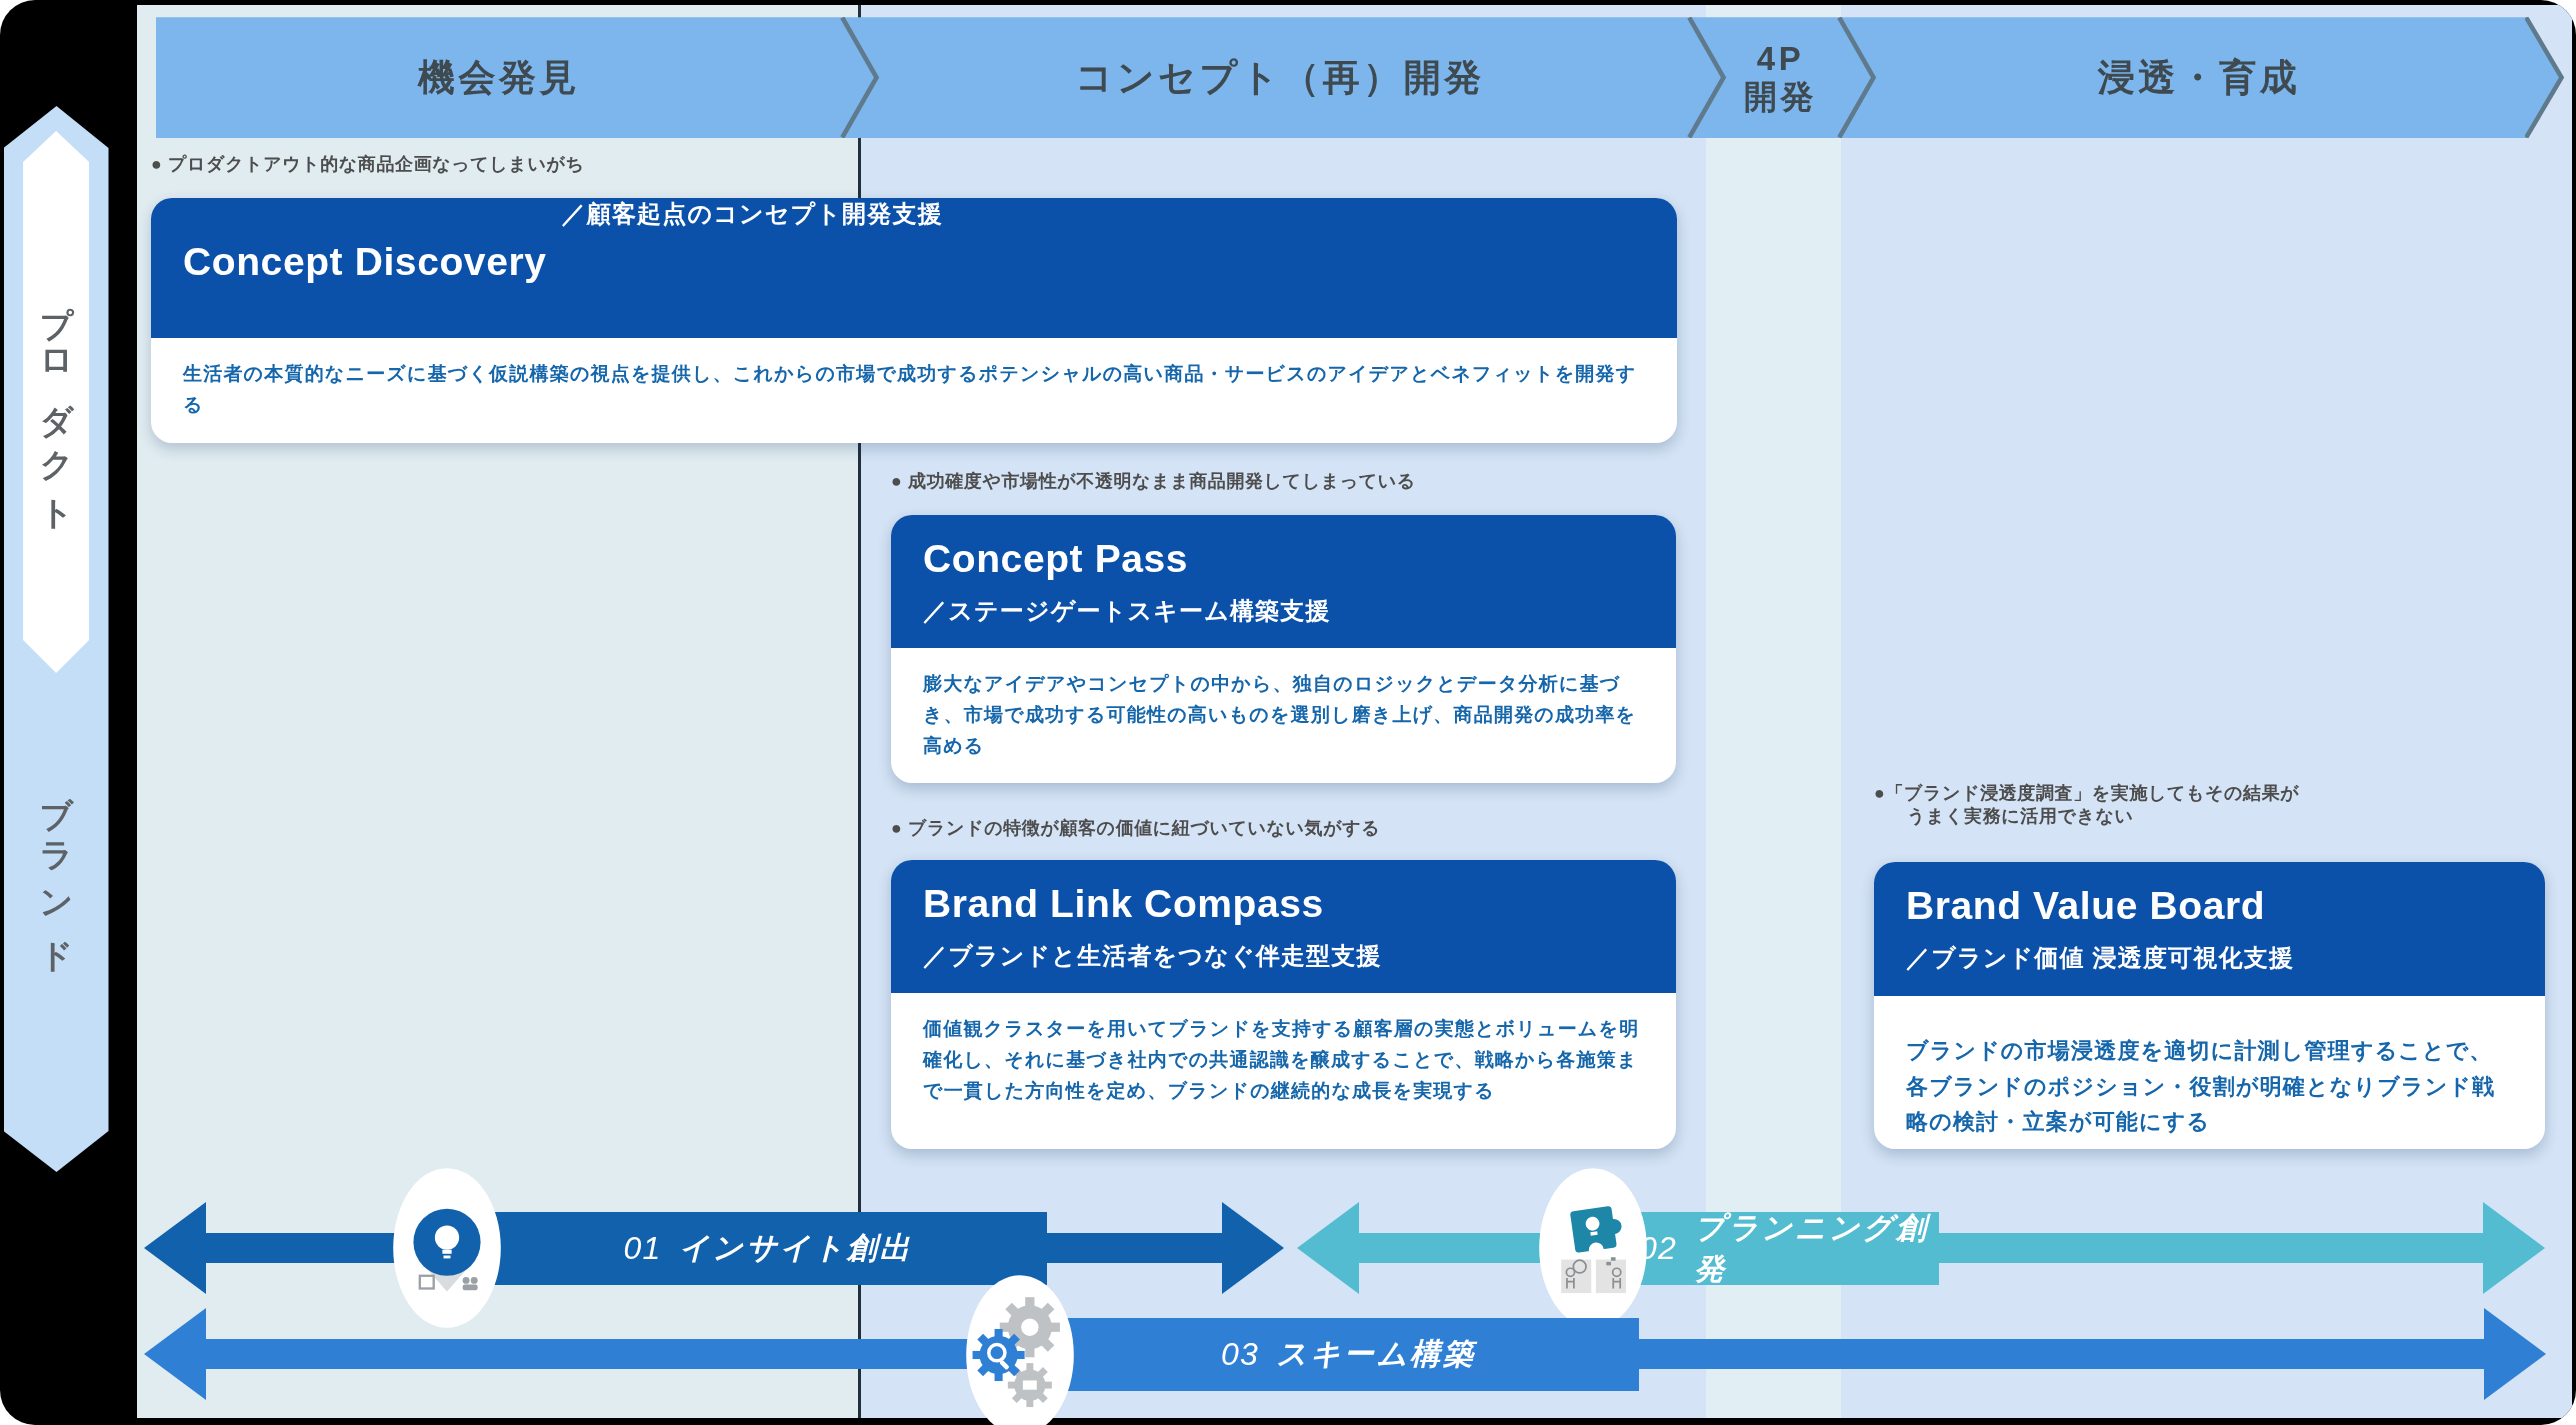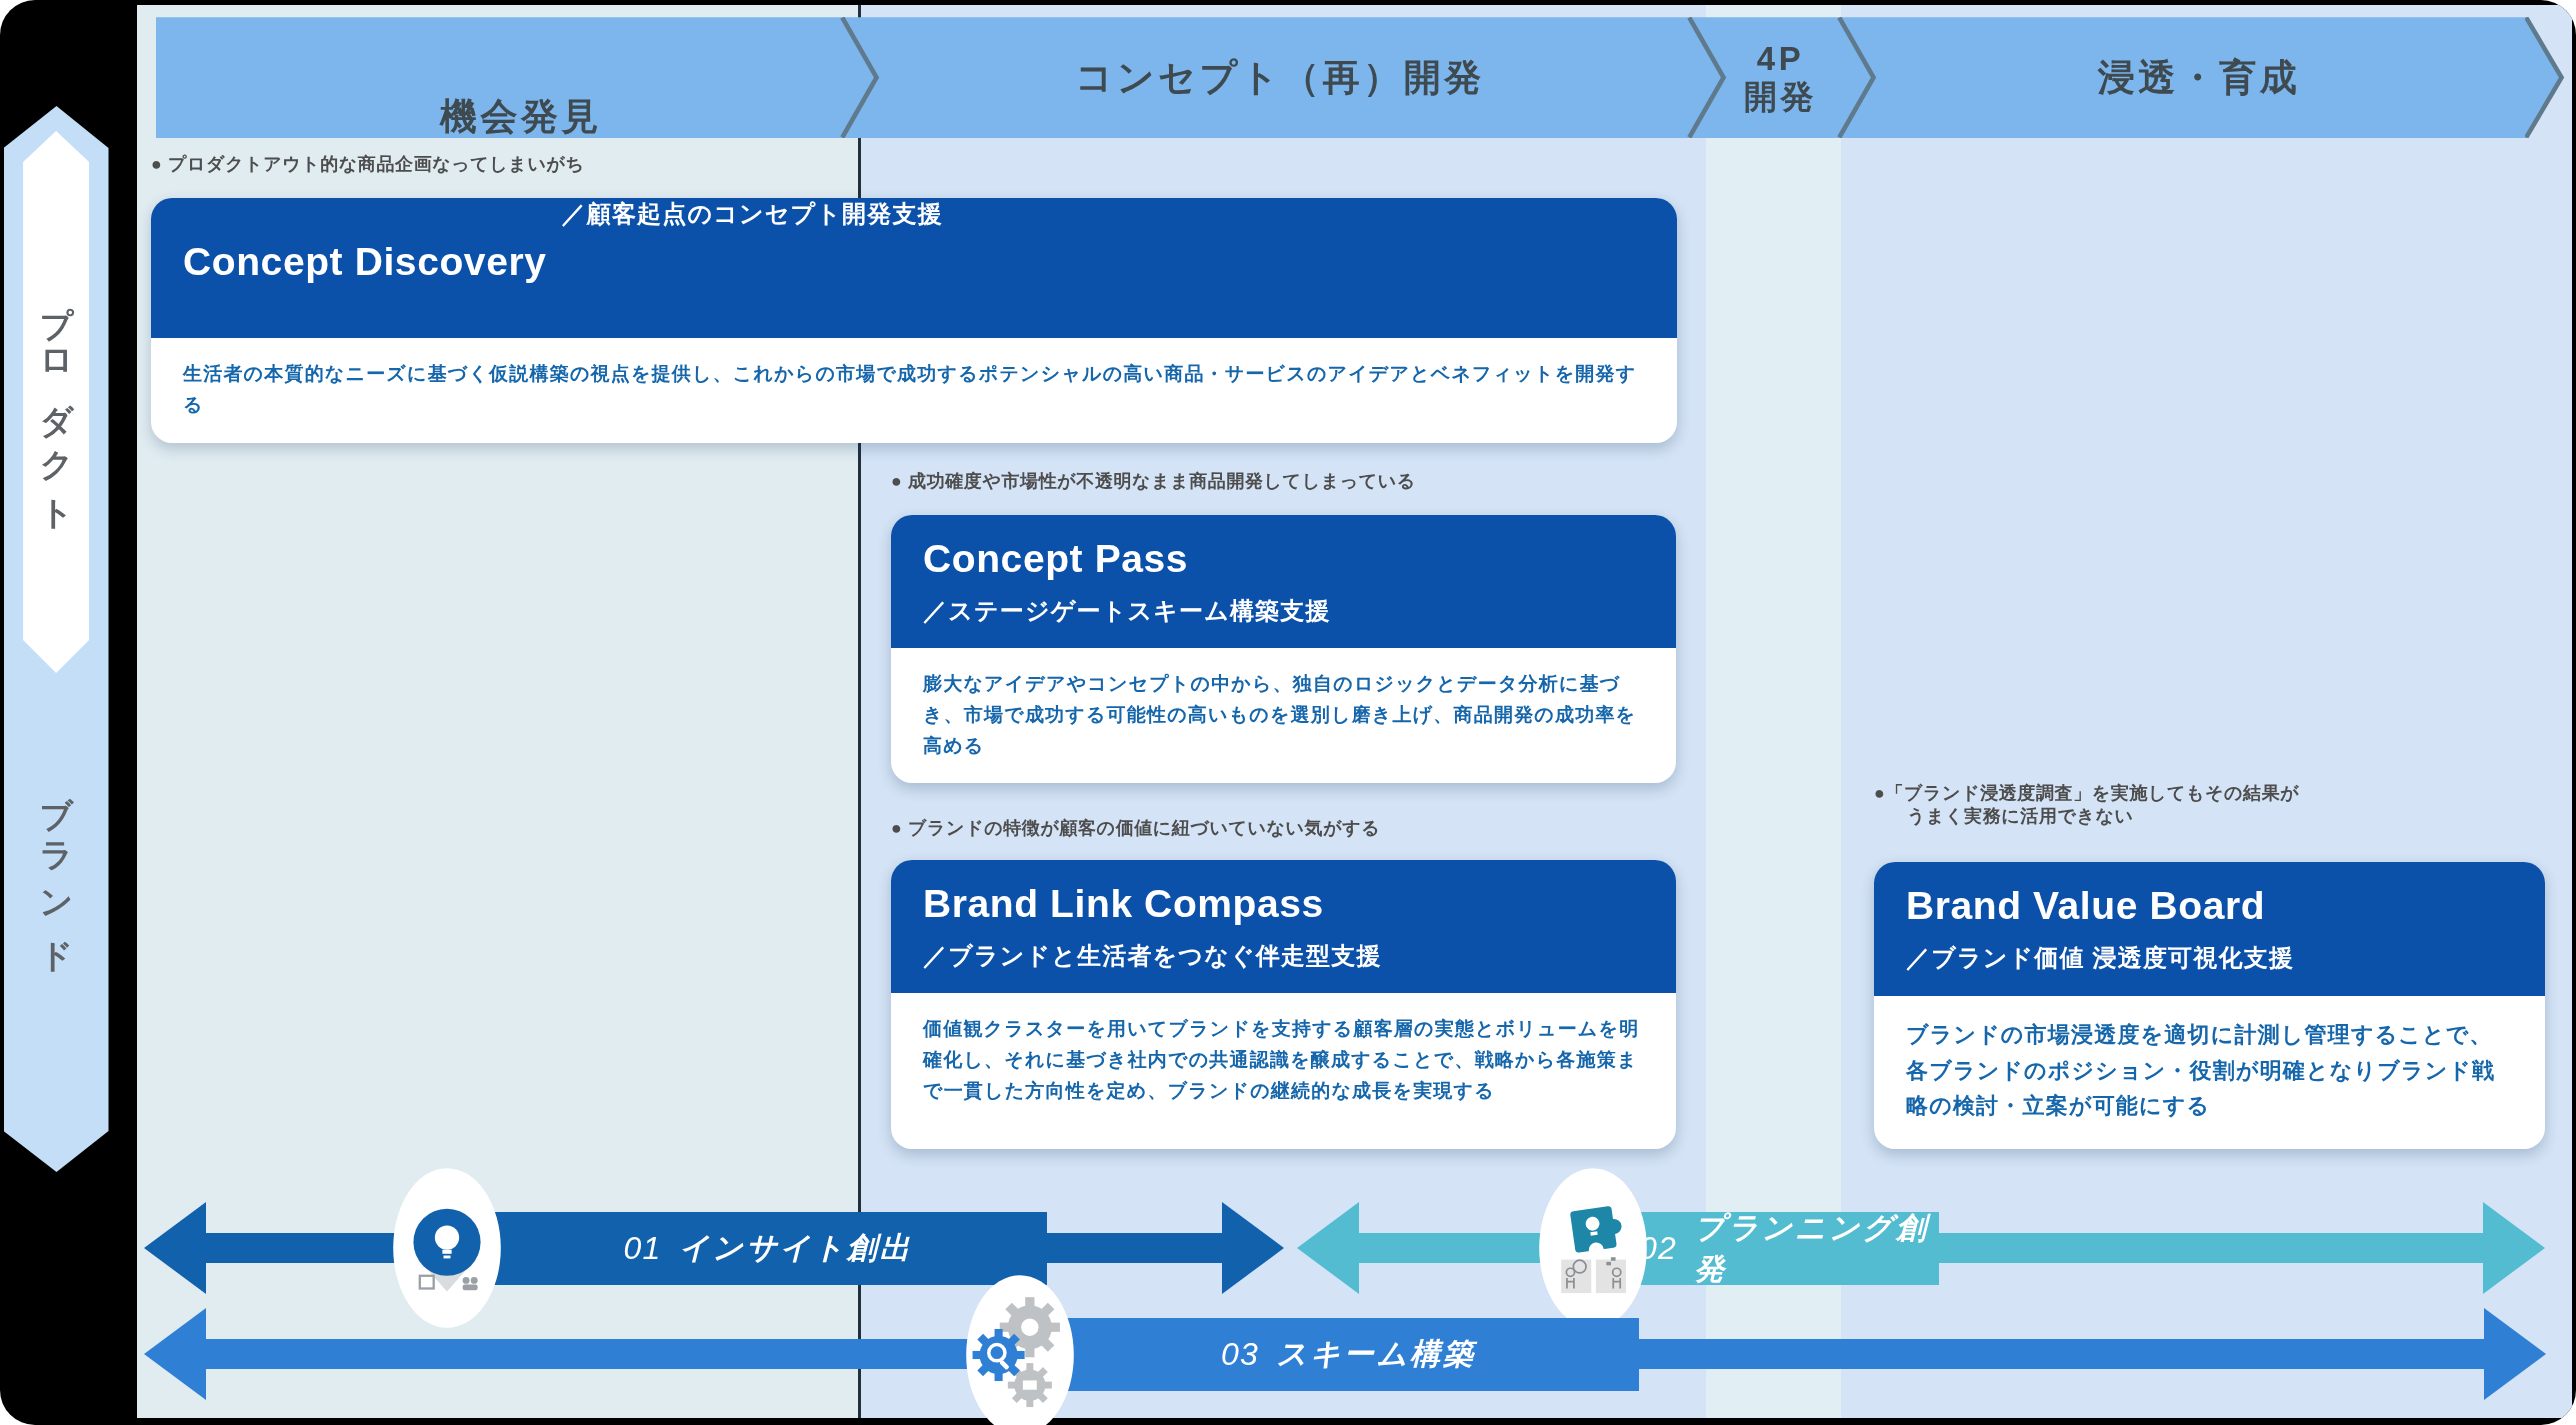--- a/index.html
+++ b/index.html
@@ -12,21 +12,21 @@
   .col3{left:1706px;width:135px;background:#e1eff5;}
   .col4{left:1841px;width:731px;background:#d4e3f5;}
   .divider{position:absolute;left:858px;top:4.6px;width:2.9px;height:1413px;background:#22303c;}
   
   .band{position:absolute;left:156px;top:17.3px;width:2406px;height:121px;background:#7cb6ec;
         clip-path:polygon(0 0,2371px 0,2406px 61px,2371px 121px,0 121px);}
   .chev{position:absolute;top:17.3px;width:40px;height:121px;}
   .phase{position:absolute;top:17.3px;height:121px;display:flex;flex-direction:column;align-items:center;justify-content:center;
          color:#3e4950;font-weight:bold;font-size:37px;letter-spacing:3.5px;line-height:1.15;}
   .phase span:empty{display:none;}
-  .p1{left:290px;width:462px;justify-content:flex-end;}
+  .p1{left:268px;width:462px;}
   .p2{left:1049px;width:462px;}
   .p3{left:1720px;width:121px;font-size:33px;}
   .p4{left:1968px;width:462px;}
   
   .banner{position:absolute;left:3.5px;top:106px;width:105px;height:1066px;background:#c5def8;
           clip-path:polygon(53px 0,105px 42px,105px 1025px,53px 1066px,0 1025px,0 42px);}
   .banner-inner{position:absolute;left:19.6px;top:25px;width:66px;height:542px;background:#ffffff;
           clip-path:polygon(33px 0,66px 31px,66px 509px,33px 542px,0 509px,0 31px);
           display:flex;align-items:center;justify-content:center;}
   .vtext{writing-mode:vertical-rl;text-orientation:upright;font-weight:bold;color:#5d6266;
@@ -50,21 +50,21 @@
   .ctitle{font-weight:bold;font-size:39px;letter-spacing:0.6px;}
   .csub{font-weight:bold;font-size:24px;letter-spacing:1.2px;}
   .card-body{padding:21px 32px 0 32px;color:#1566ab;font-weight:bold;font-size:19px;line-height:1.62;letter-spacing:1.2px;}
   .card1{left:151px;top:198px;width:1526px;height:245px;}
   .card2{left:891px;top:515px;width:785px;height:268px;}
   .card2 .head-col{height:133px;}
   .card3{left:891px;top:860px;width:785px;height:289px;}
   .card3 .head-col{height:133px;}
   .card4{left:1874px;top:862px;width:671px;height:287px;}
   .card4 .head-col{height:134px;}
-  .card4 .card-body{font-size:22px;}
+  .card4 .card-body{font-size:22px;margin-top:16px;}
   
   .shaft{position:absolute;height:30px;}
   .ahead{position:absolute;width:62px;height:92px;}
   .ahead.left{clip-path:polygon(100% 0,0 50%,100% 100%);}
   .ahead.right{clip-path:polygon(0 0,100% 50%,0 100%);}
   .abox{position:absolute;height:73px;display:flex;align-items:center;justify-content:center;gap:17.3px;color:#fff;font-style:italic;}
   .anum{font-size:32px;font-weight:normal;letter-spacing:1.2px;}
   .albl{font-size:30px;font-weight:bold;letter-spacing:2.9px;}
   .acircle{position:absolute;width:110px;height:162px;}
   .acircle ellipse.bgel{fill:#ffffff;}

